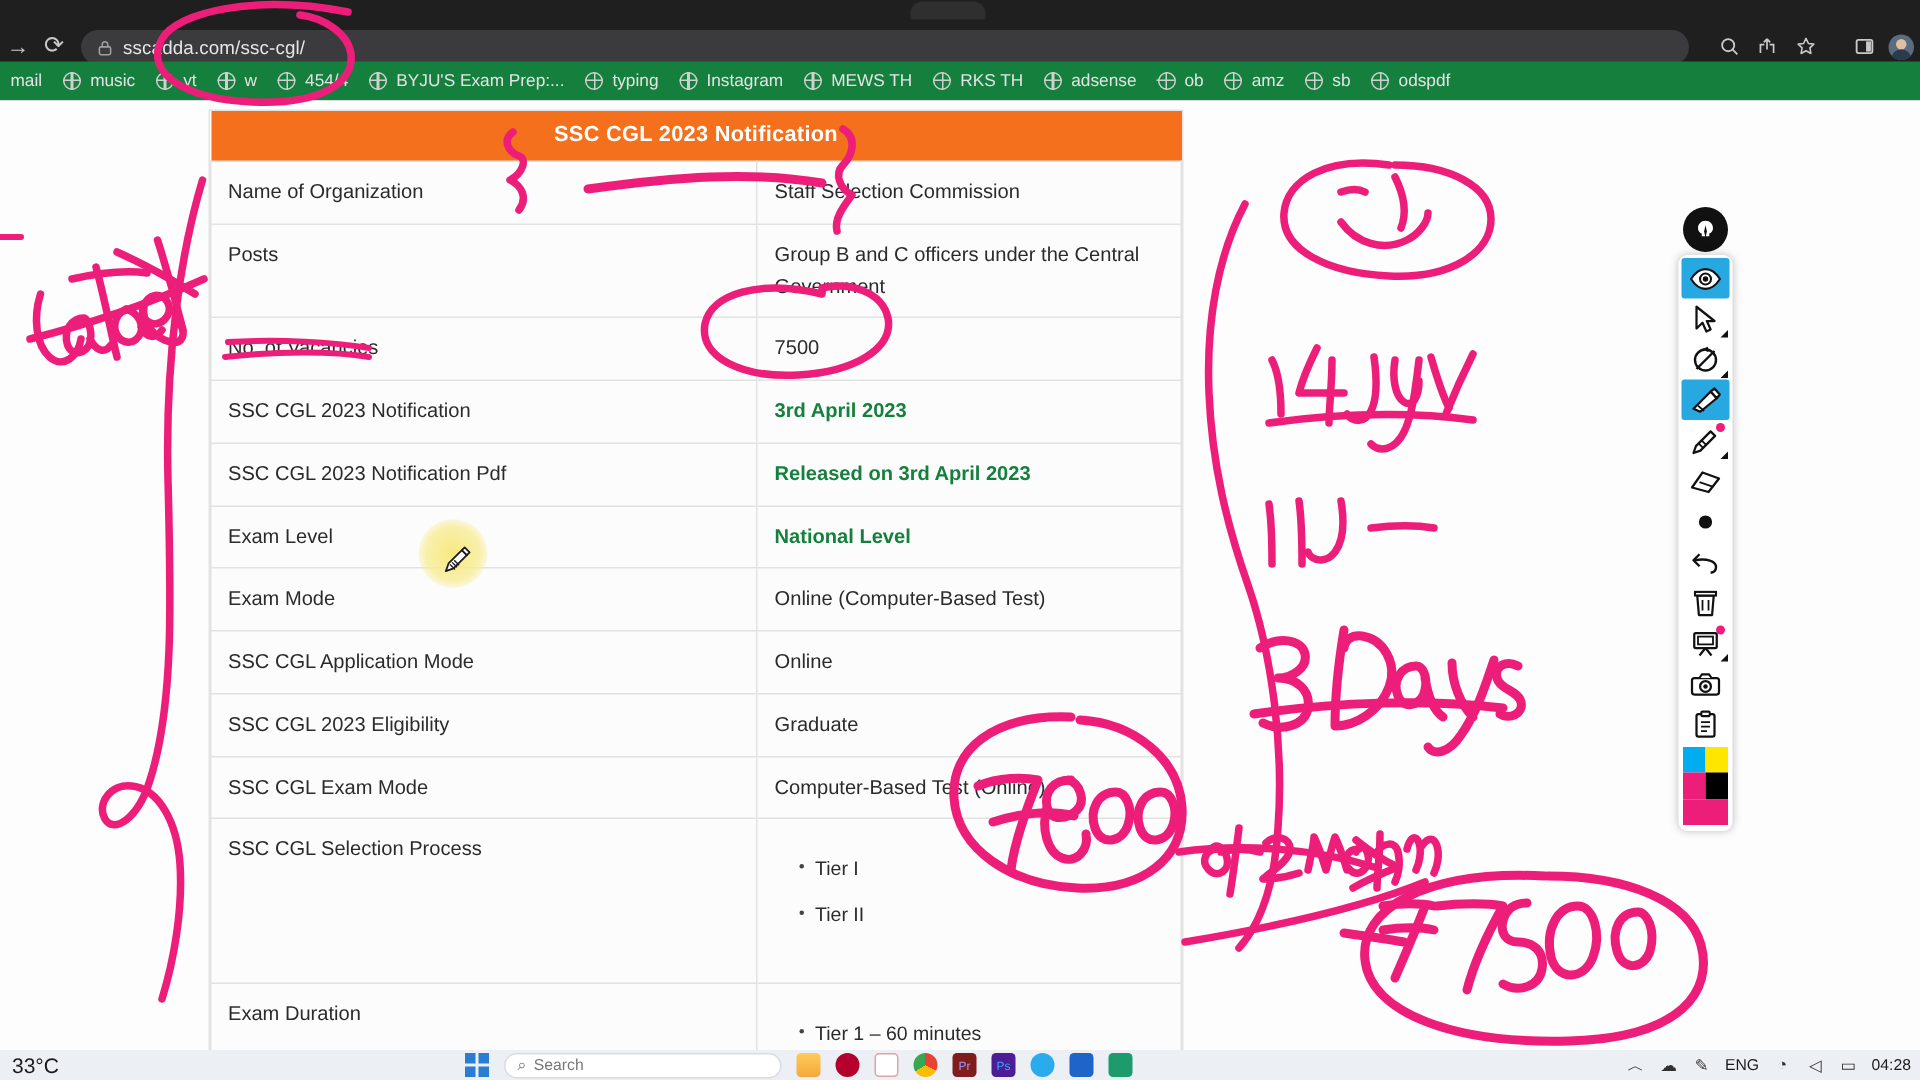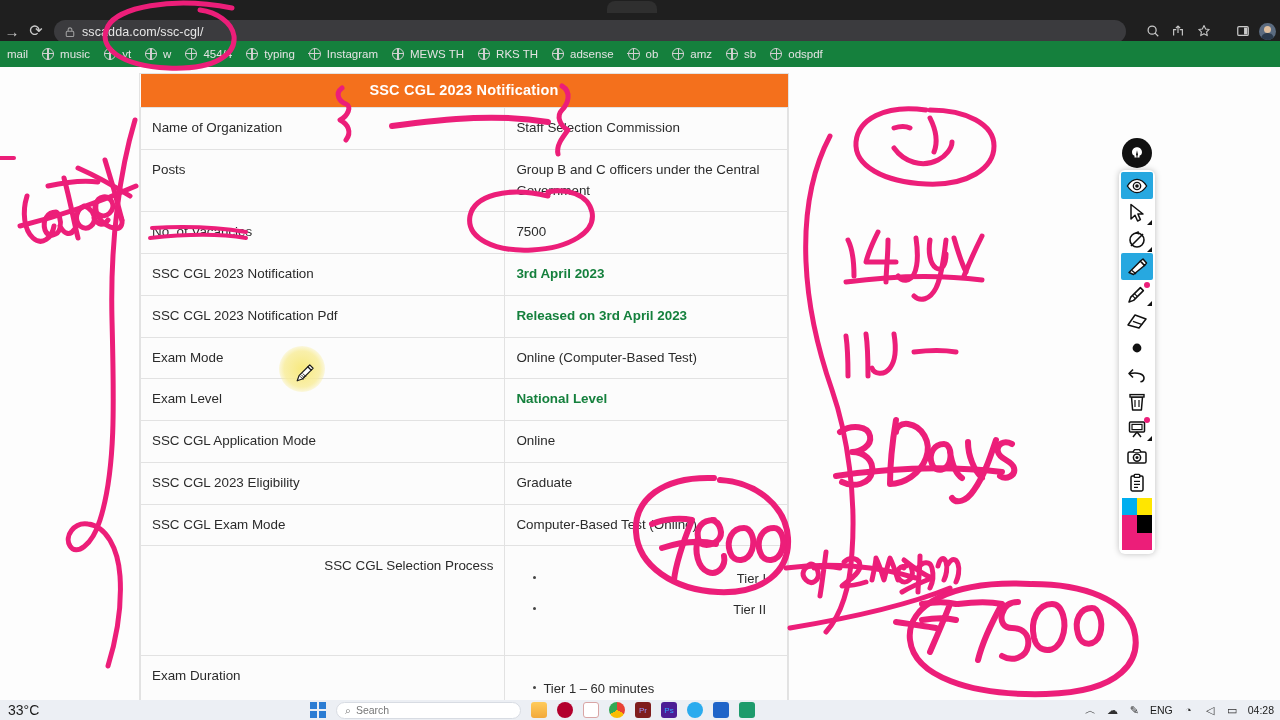--- a/index.html
+++ b/index.html
@@ -94,21 +94,21 @@
   }
   #info-table td.label-cell { width:365px; }
   #info-table td.value-cell { width:283px; }
   #info-table td.bold-val { font-weight:bold; color:#15803d; }
   #info-table ul { margin:10px; padding-left:17px; list-style:none; }
   #info-table ul li { position:relative; font-size:13px; padding:3px 0 7px 0; }
   #info-table ul li::before {
     content:""; position:absolute; left:-10px; top:10px;
     width:3px; height:3px; background:#444; border-radius:50%;
   }
-  .row-tall-sel td { height:110px;text-align:right; }
+  .row-tall-sel td { height:110px; }
   .row-tall-dur td { height:118px; }
 
   
   #cursor-highlight {
     position:absolute; left:279px; top:279px; width:46px; height:46px; border-radius:50%;
     background:radial-gradient(circle, rgba(247,232,120,.95) 0%, rgba(248,236,150,.8) 55%, rgba(250,243,190,0) 80%);
     pointer-events:none;
   }
   #pen-cursor { position:absolute; left:294px; top:295px; width:22px; height:22px; pointer-events:none; }
 
@@ -243,20 +243,24 @@
       <div class="bookmark-item">
         <span class="bm-favicon"></span>
         <span>w</span>
       </div>
       <div class="bookmark-item">
         <span class="bm-favicon"></span>
         <span>454/4</span>
       </div>
       <div class="bookmark-item">
         <span class="bm-favicon"></span>
+        <span>BYJU'S Exam Prep:...</span>
+      </div>
+      <div class="bookmark-item">
+        <span class="bm-favicon"></span>
         <span>typing</span>
       </div>
       <div class="bookmark-item">
         <span class="bm-favicon"></span>
         <span>Instagram</span>
       </div>
       <div class="bookmark-item">
         <span class="bm-favicon"></span>
         <span>MEWS TH</span>
       </div>
@@ -311,26 +315,26 @@
         </tr>
         <tr>
           <td class="label-cell">SSC CGL 2023 Notification</td>
           <td class="value-cell bold-val">3rd April 2023</td>
         </tr>
         <tr>
           <td class="label-cell">SSC CGL 2023 Notification Pdf</td>
           <td class="value-cell bold-val">Released on 3rd April 2023</td>
         </tr>
         <tr>
+          <td class="label-cell">Exam Level</td>
+          <td class="value-cell bold-val">National Level</td>
+        </tr>
+        <tr>
           <td class="label-cell">Exam Mode</td>
           <td class="value-cell">Online (Computer-Based Test)</td>
-        </tr>
-        <tr>
-          <td class="label-cell">Exam Level</td>
-          <td class="value-cell bold-val">National Level</td>
         </tr>
         <tr>
           <td class="label-cell">SSC CGL Application Mode</td>
           <td class="value-cell">Online</td>
         </tr>
         <tr>
           <td class="label-cell">SSC CGL 2023 Eligibility</td>
           <td class="value-cell">Graduate</td>
         </tr>
         <tr>

